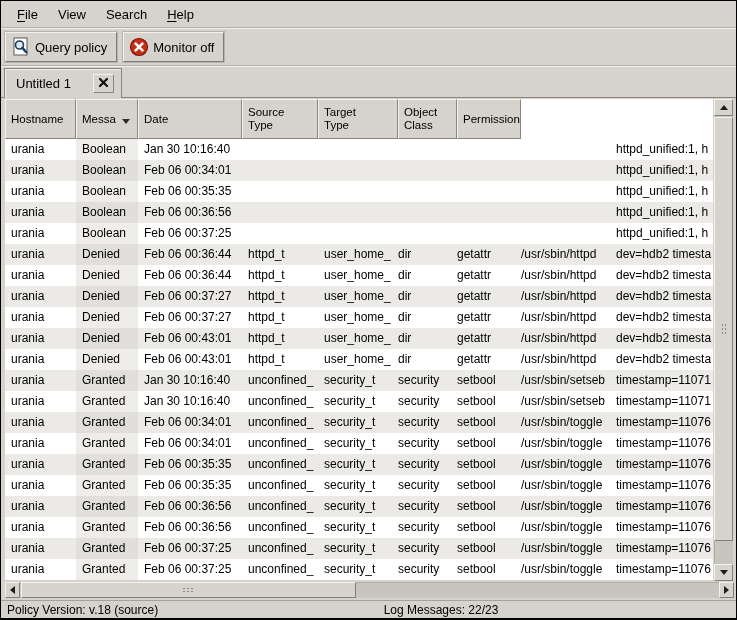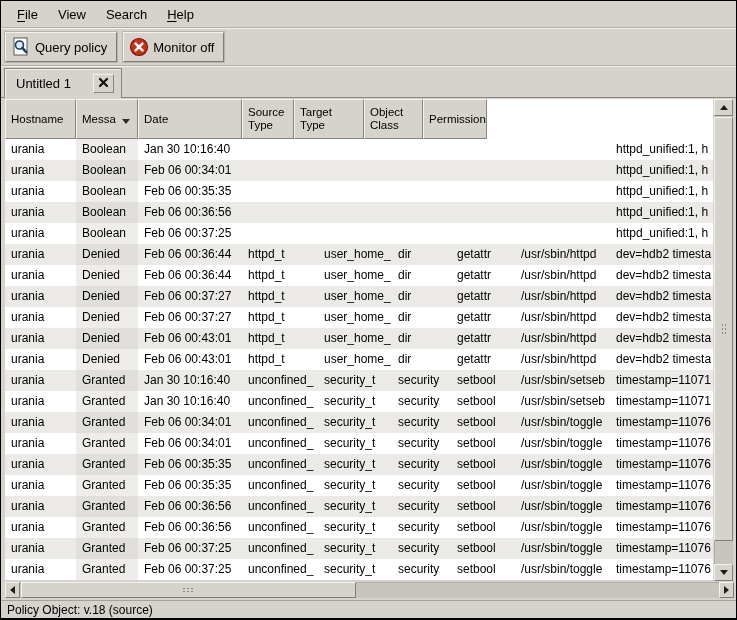--- a/index.html
+++ b/index.html
@@ -176,25 +176,25 @@
         <div class="hcell" style="width: 71px;">
           <span class="hlabel">Hostname</span>
         </div>
         <div class="hcell" style="width: 62px;">
           <span class="hlabel">Messa</span>
           <span class="sort-arrow"></span>
         </div>
         <div class="hcell" style="width: 104px;">
           <span class="hlabel">Date</span>
         </div>
-        <div class="hcell" style="width: 52px;">
+        <div class="hcell" style="width: 76px;">
           <span class="hlabel">Source
 Type</span>
         </div>
-        <div class="hcell" style="width: 70px;">
+        <div class="hcell" style="width: 80px;">
           <span class="hlabel">Target
 Type</span>
         </div>
         <div class="hcell" style="width: 59px;">
           <span class="hlabel">Object
 Class</span>
         </div>
         <div class="hcell" style="width: 64px;">
           <span class="hlabel">Permission</span>
         </div>
@@ -456,16 +456,17 @@
       <div class="hthumb">
           <span class="grip-h"></span>
         </div>
     </div>
     <div class="sb-btn">
         <span class="tri right"></span>
       </div>
   </div>
 
   <div class="statusbar">
-    <span class="sb-left">Policy Object: v.18 (source)</span>
+    <span class="sb-left">Policy Version: v.18 (source)</span>
+    <span class="sb-mid">Log Messages: 22/23</span>
   </div>
 
 </div>
 
 </body></html>

